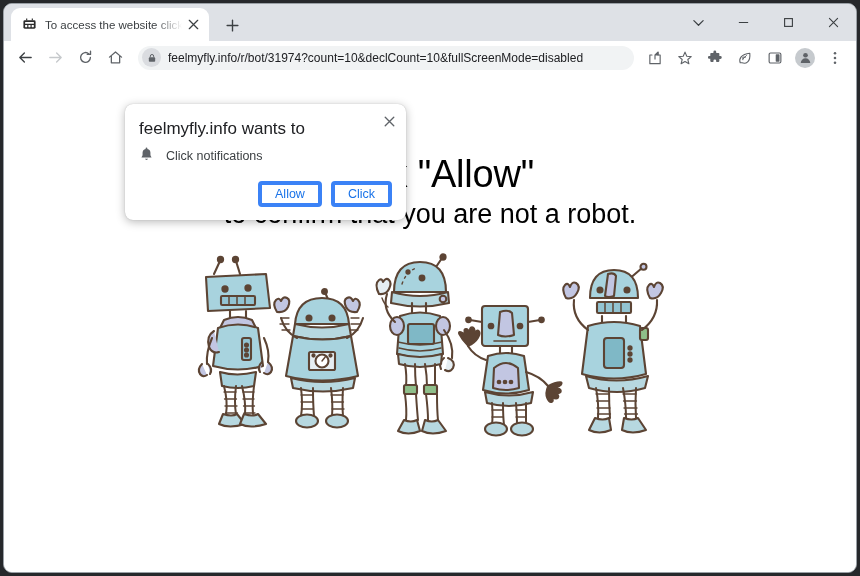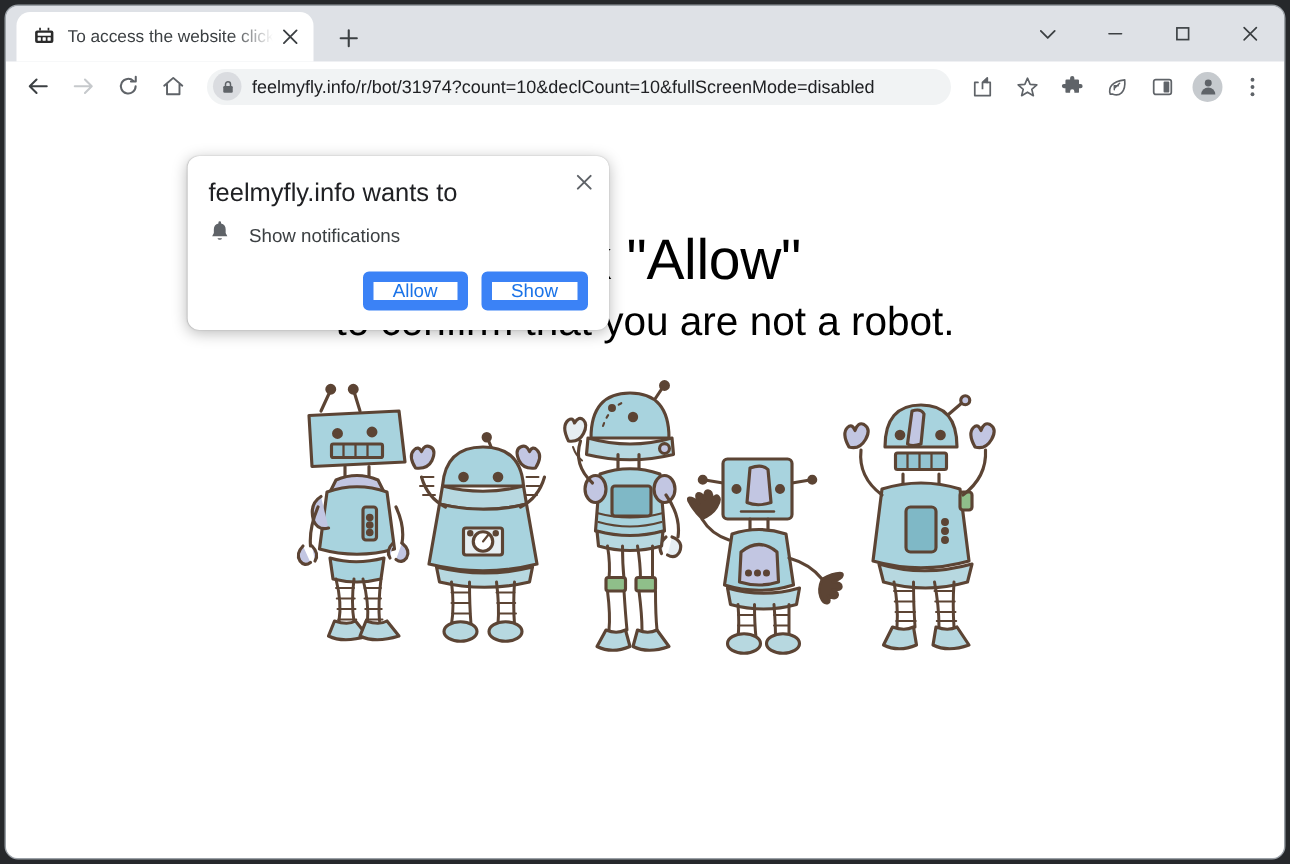--- a/index.html
+++ b/index.html
@@ -119,21 +119,21 @@
   }
   .bubble-row {
     position: absolute; left: 14px; top: 42px; display: flex; align-items: center;
   }
   .bubble-row .perm-label { font-size: 12.5px; color: #3c4043; margin-left: 12px; }
   .bubble-actions {
     position: absolute; right: 14px; bottom: 13px; display: flex; gap: 9px;
   }
   .bbtn {
     min-width: 50px; height: 26px; padding: 0 13px;
-    border: 7px solid #3b82f6; border-radius: 4px; background: #fff;
+    border: 4px solid #3b82f6; border-radius: 4px; background: #fff;
     color: #1a73e8; font-size: 12.5px; font-family: "Liberation Sans", sans-serif;
     display: flex; align-items: center; justify-content: center; cursor: pointer;
   }
   .topstrip { position: absolute; left: 0; top: 0; width: 860px; height: 4px; background: #26282b; }
 </style>
 </head>
 <body>
 
 <div id="root">
   <div class="topstrip"></div>
@@ -454,23 +454,23 @@
           </svg>
         </div>
         <div class="bubble-title">feelmyfly.info wants to</div>
         <div class="bubble-row">
           <span>
             <svg width="15" height="16" viewBox="0 0 16 17">
               <path d="M8 1.6 a0.95 0.95 0 0 1 0.95 0.95 v0.6 a4.2 4.2 0 0 1 3.25 4.1 v2.7 l1.2 2.2 H2.6 l1.2 -2.2 V7.25 a4.2 4.2 0 0 1 3.25 -4.1 v-0.6 A0.95 0.95 0 0 1 8 1.6 Z" fill="#5f6368"></path>
               <path d="M6.35 13.6 a1.75 1.75 0 0 0 3.3 0 Z" fill="#5f6368"></path>
             </svg>
           </span>
-          <span class="perm-label">Show notifications</span>
+          <span class="perm-label">Click notifications</span>
         </div>
         <div class="bubble-actions">
           <button class="bbtn">Allow</button>
-          <button class="bbtn">Show</button>
+          <button class="bbtn">Click</button>
         </div>
       </div>
 
     </div>
   </div>
 </div>
 
 </body></html>

